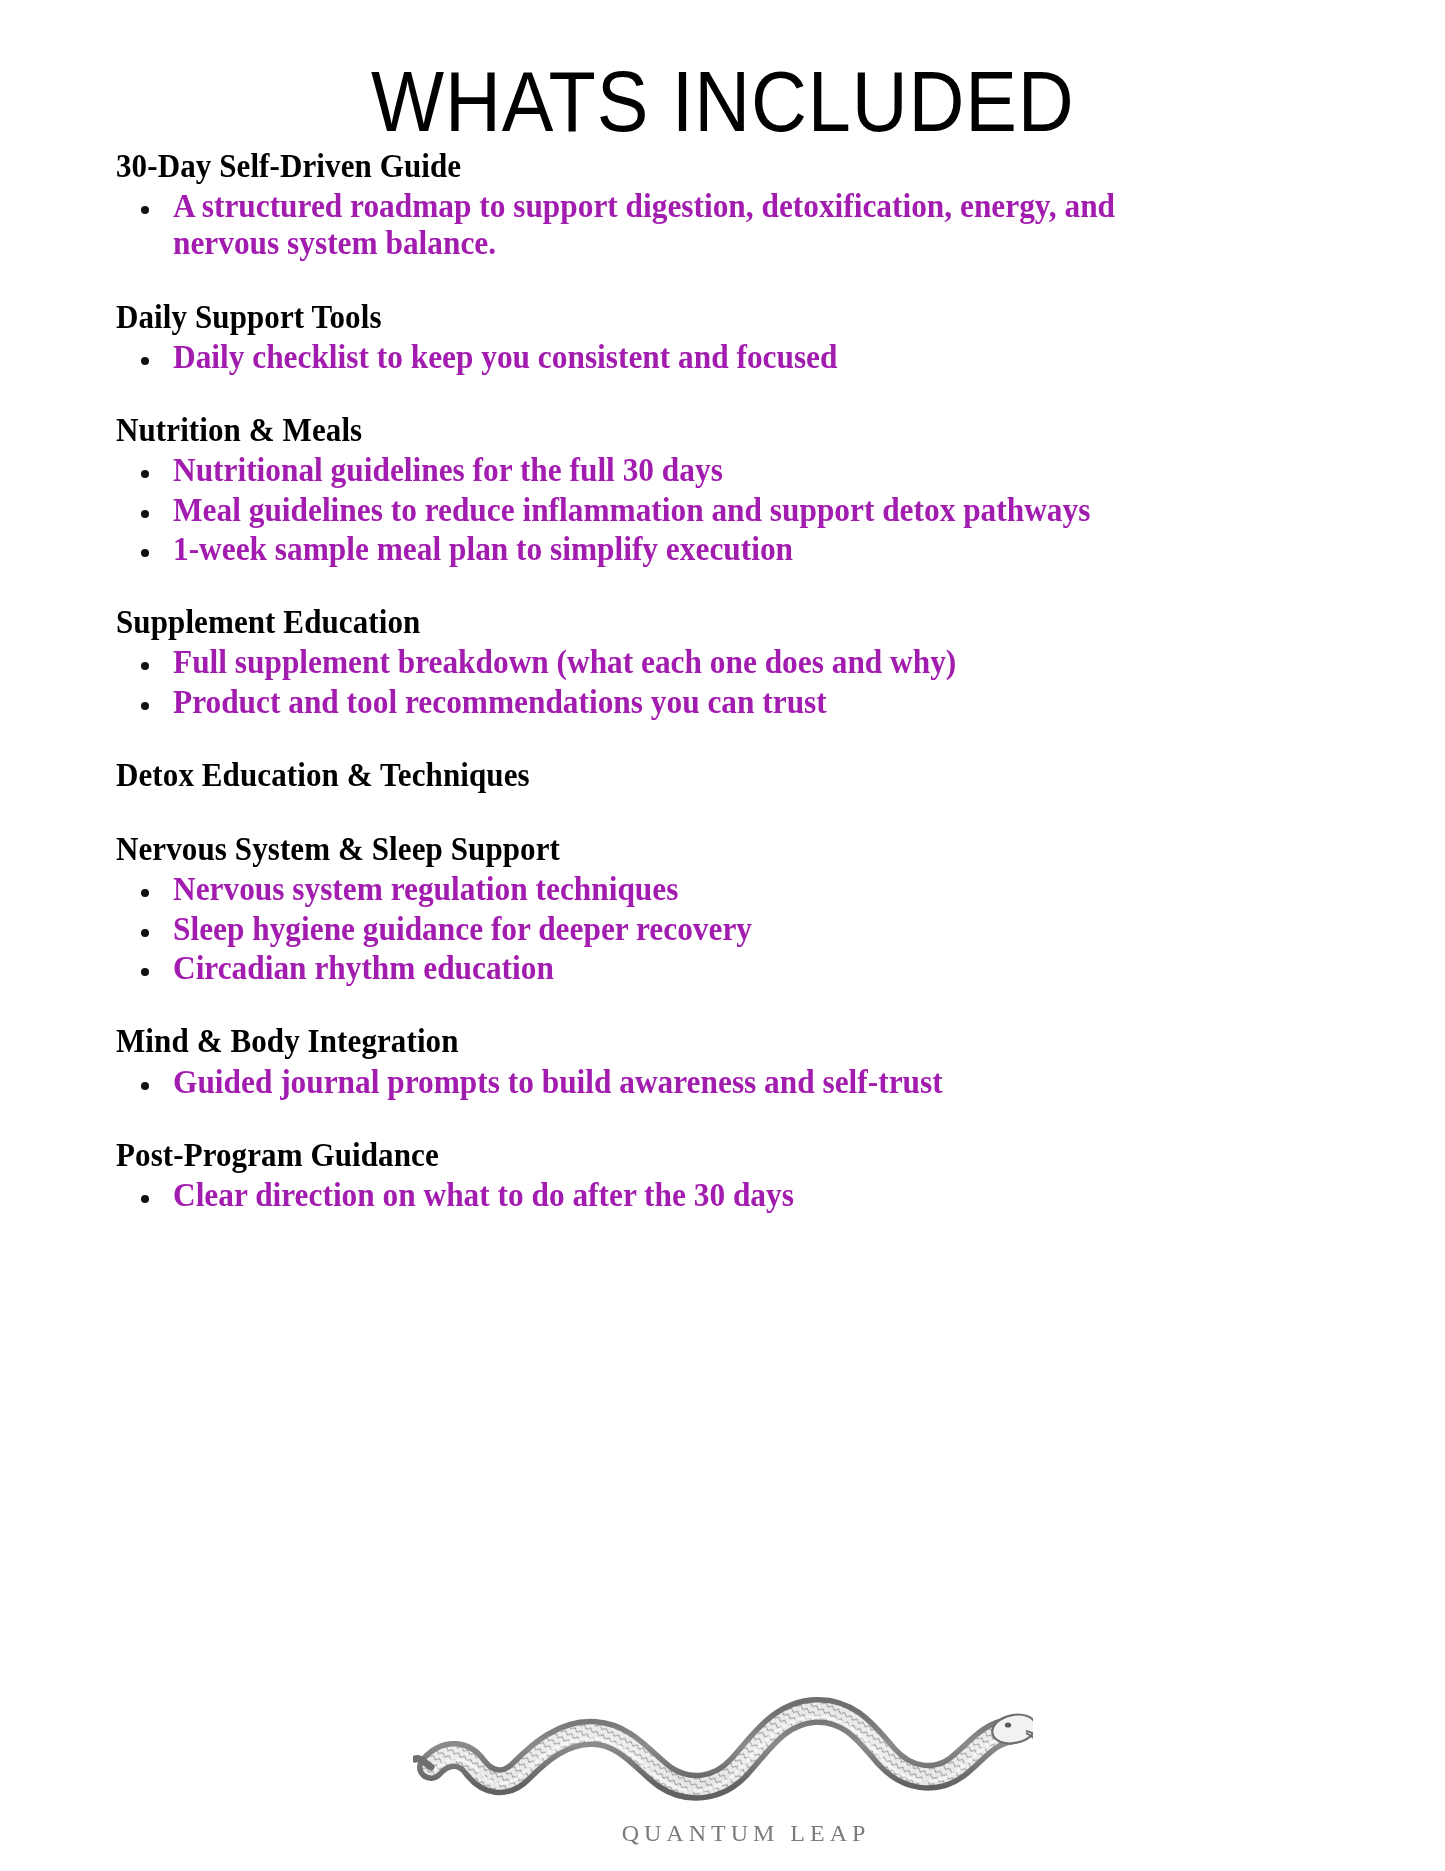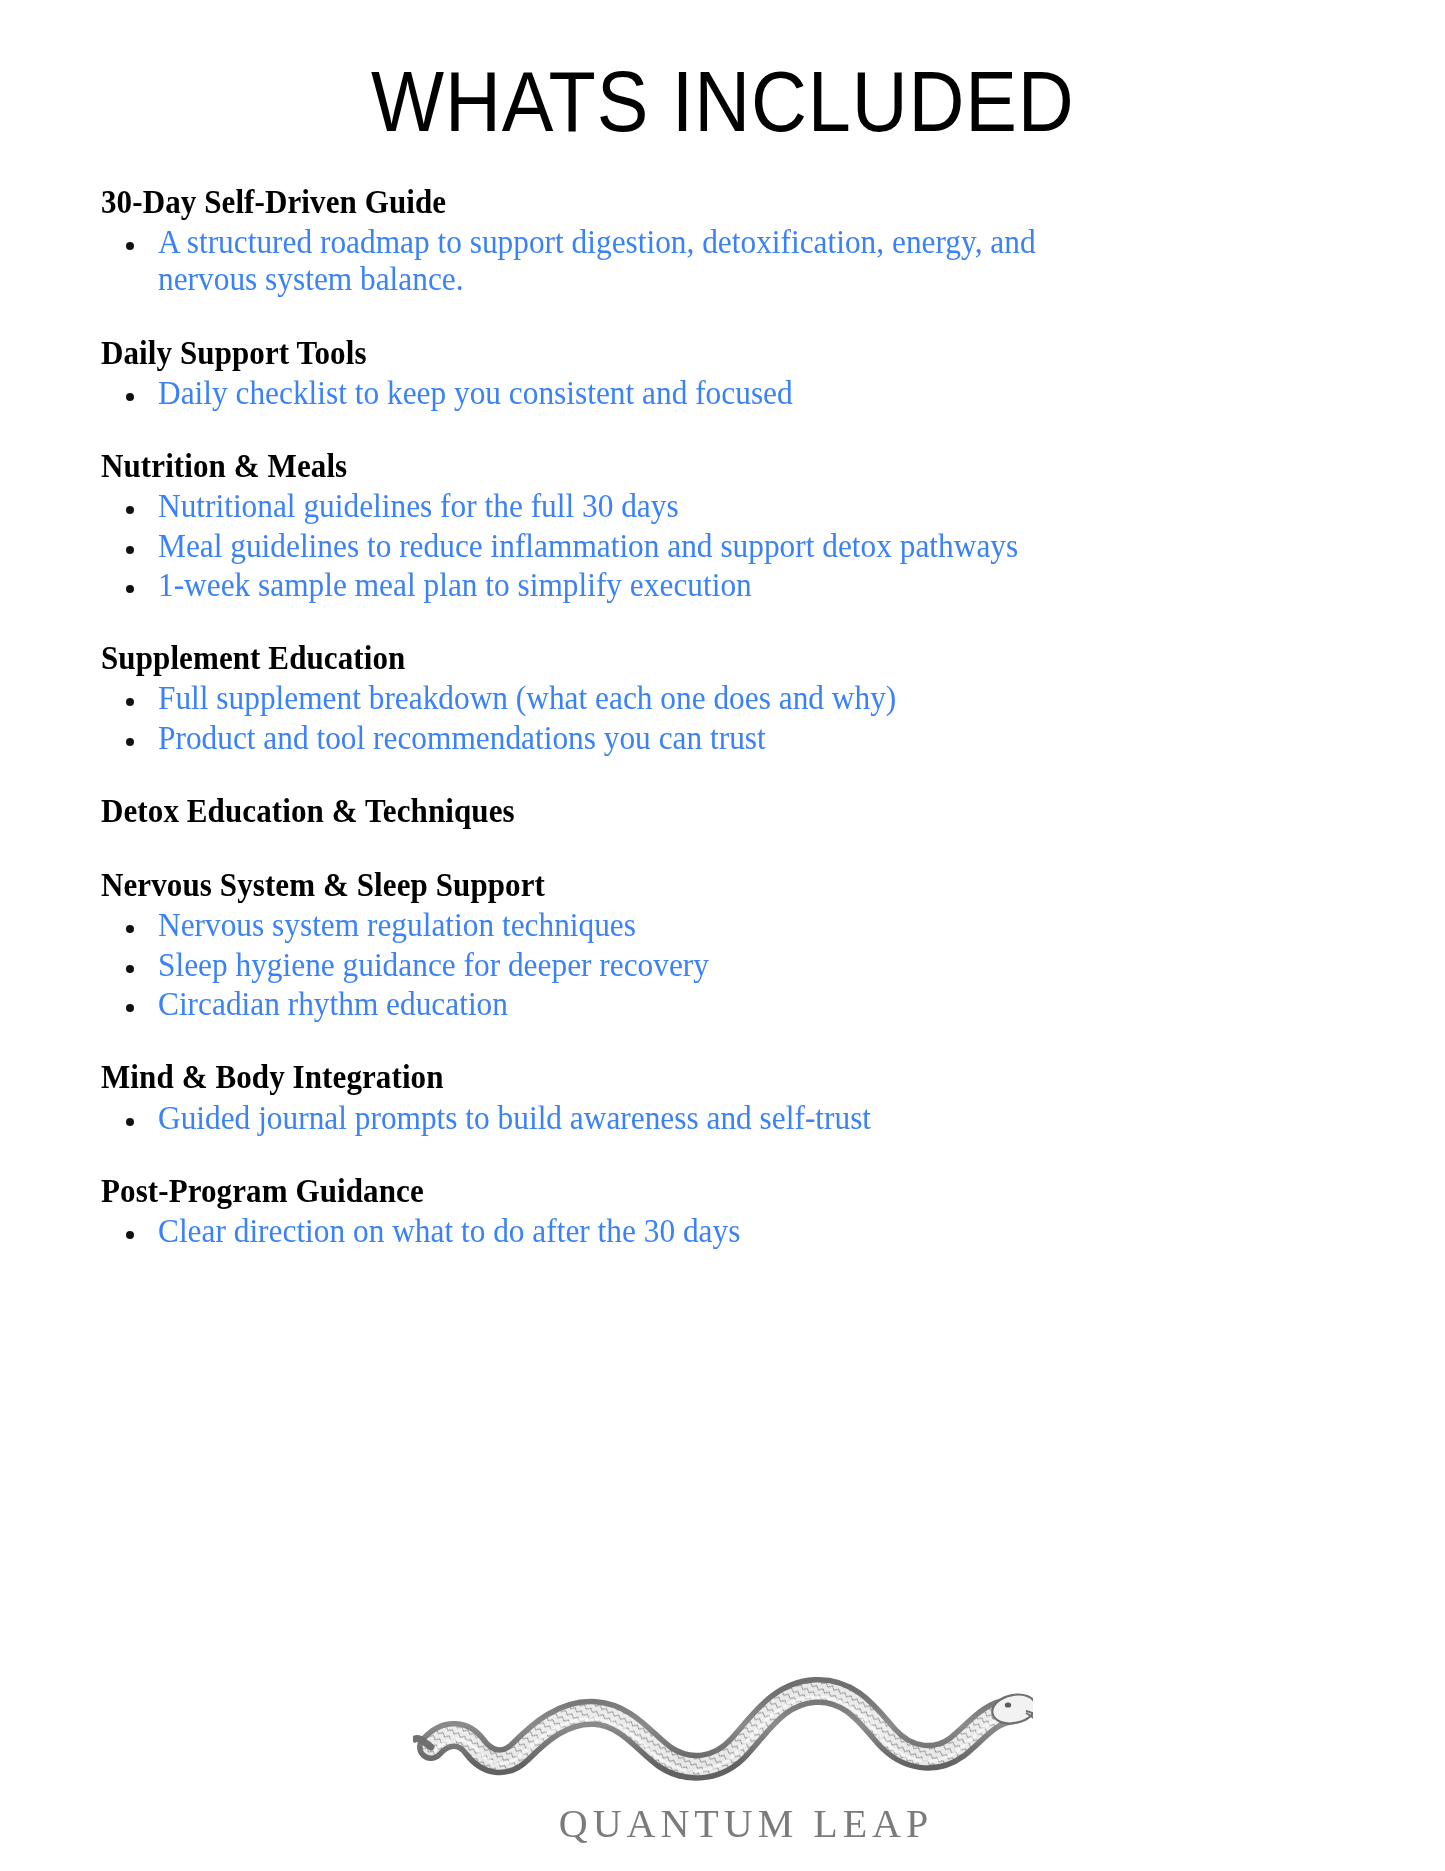--- a/index.html
+++ b/index.html
@@ -37,22 +37,21 @@
     line-height: 1.02;
     color: #000000;
     transform: scaleX(0.90);
     transform-origin: center center;
     display: inline-block;
     white-space: nowrap;
   }
 
   
   .content {
-    padding: 0 0 0 1px;
-    margin-top: 36px;
+    padding: 0 0 0 16px;
   }
 
   .section {
     margin: 0 0 0 0;
     padding-left: 100px;
   }
   .section + .section {
     margin-top: 34px;
   }
 
@@ -70,24 +69,24 @@
   }
 
   .bullets {
     list-style: none;
     margin: 0;
     padding: 0;
   }
   .bullets li {
     position: relative;
     font-family: "Liberation Serif", "DejaVu Serif", serif;
-    font-weight: 400;
+    font-weight: 700;
     font-size: 33px;
     line-height: 1.13;
-    color: #3b82f6;
+    color: #a21caf;
     padding-left: 57px;
     margin: 0 0 2px 0;
     max-width: 1010px;
   }
   .bullets li .btext {
     display: inline-block;
     transform: scaleX(0.95);
     transform-origin: left top;
   }
   .bullets li::before {
@@ -114,21 +113,21 @@
     display: flex;
     justify-content: center;
     align-items: center;
     height: 160px;
   }
   .snake-wrap svg {
     display: block;
   }
   .brand {
     font-family: "Liberation Serif", "DejaVu Serif", serif;
-    font-size: 40px;
+    font-size: 24px;
     letter-spacing: 5px;
     color: #7b7b7b;
     margin-top: -6px;
     margin-left: 47px;
   }
 </style>
 </head>
 <body>
 
 <div class="page">

